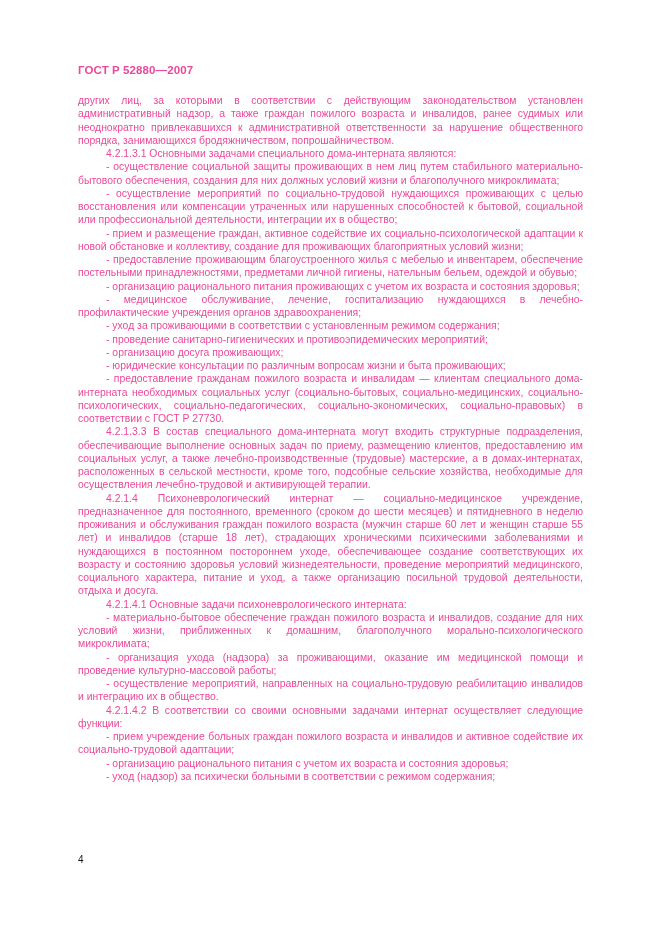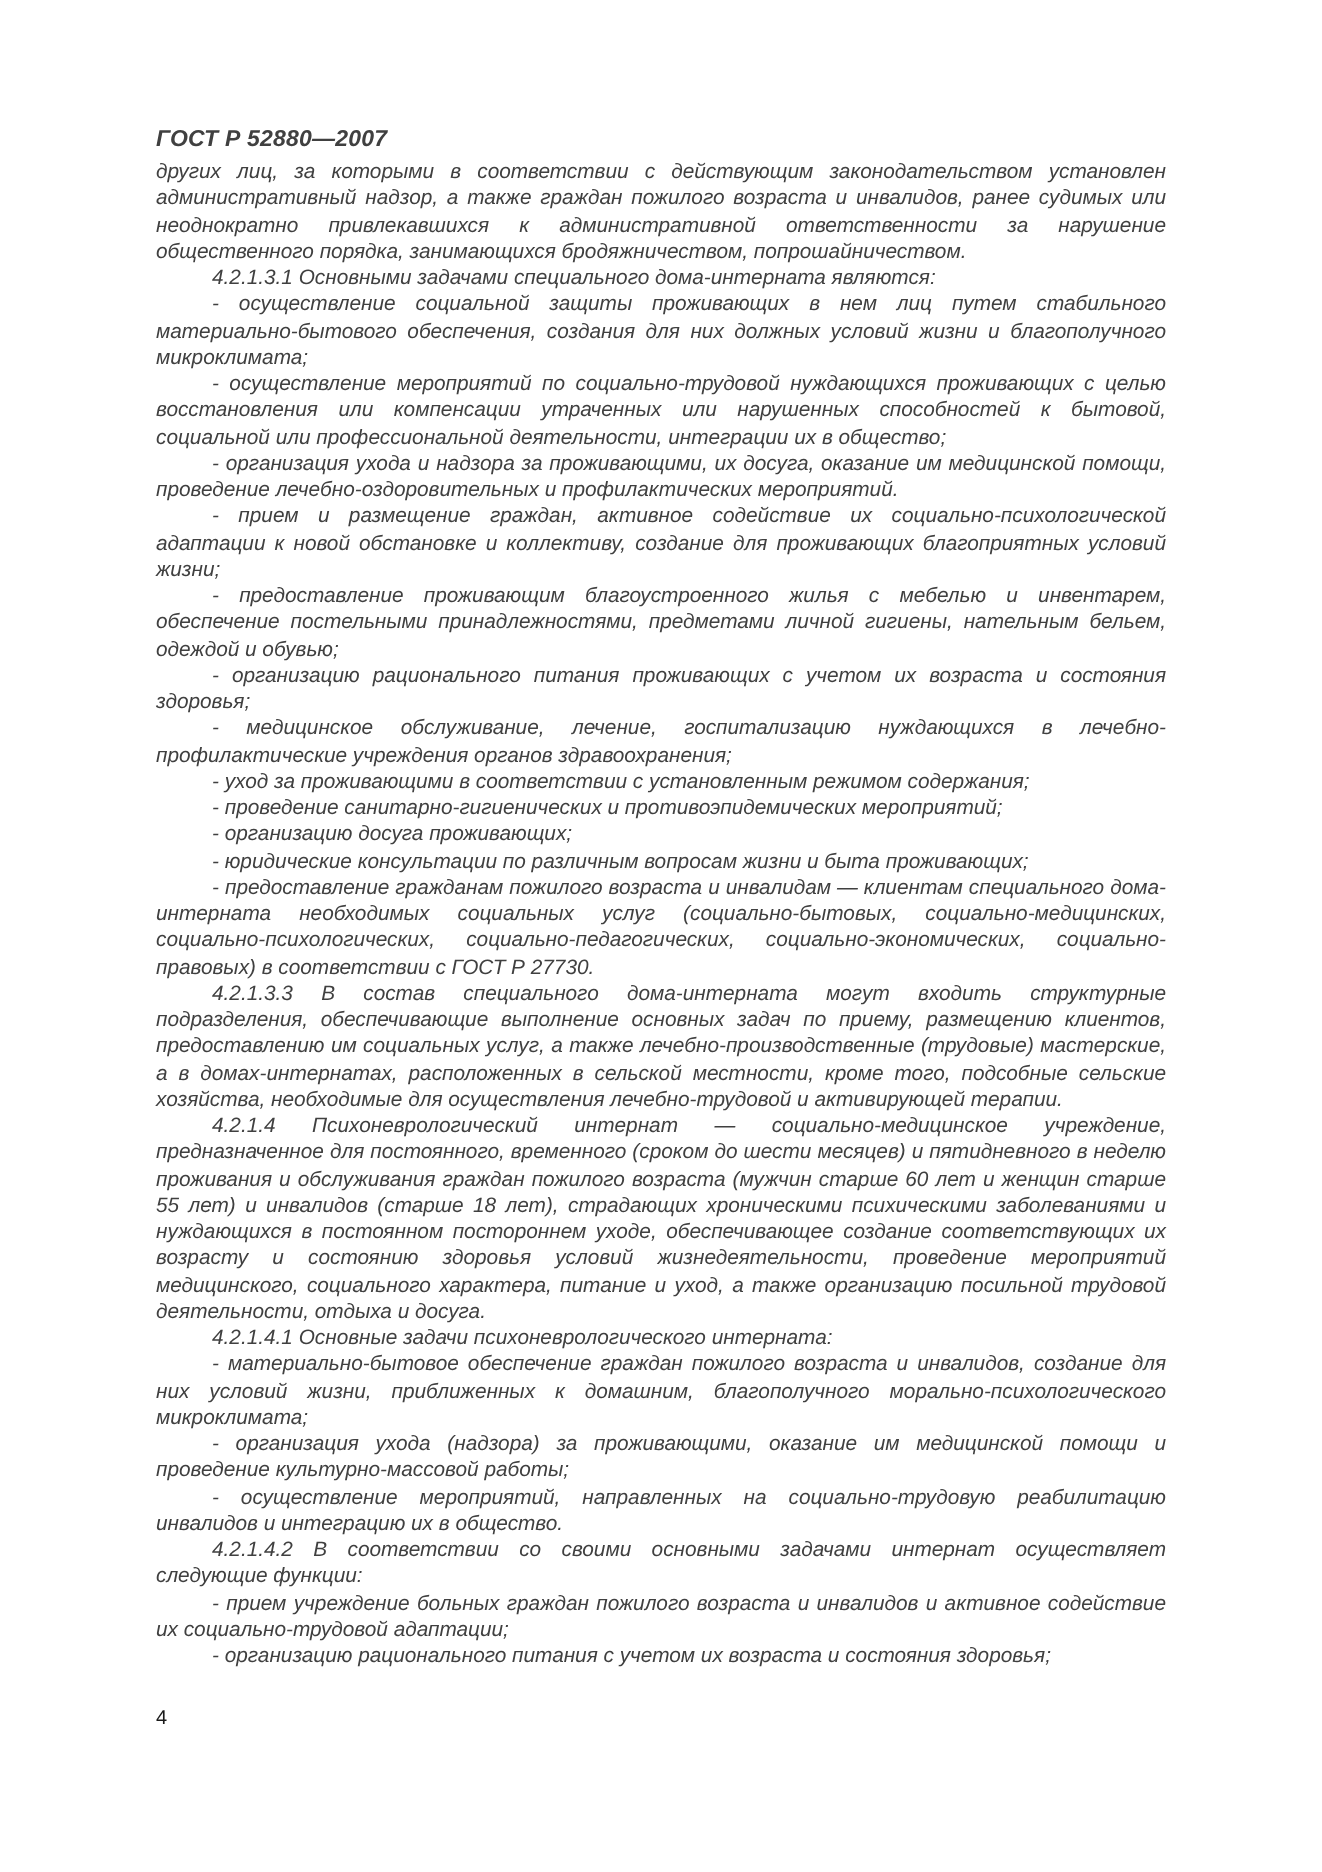--- a/index.html
+++ b/index.html
@@ -1,59 +1,58 @@
 <!DOCTYPE html>
 <html><head>
   <meta charset="utf-8">
   <style>
     html, body { margin: 0; padding: 0; background: #ffffff; }
     body { width: 661px; height: 936px; position: relative; overflow: hidden; }
     .page {
       position: absolute; left: 78px; top: 60px; width: 505px;
       font-family: "Liberation Sans", sans-serif;
-      color: #404040;
-      font-style: italic;
+      color: #ec4899;
     }
     .header {
       font-family: "Liberation Sans", sans-serif;
       font-weight: bold; font-size: 11.5px; letter-spacing: 0.1px;
       margin: 0; height: 20px; line-height: 20px;
     }
-    .body-text { font-size: 10.4px; line-height: 13.25px; }
+    .body-text { margin-top: 14px; font-size: 10.4px; line-height: 13.25px; }
     .p { margin: 0; text-align: justify; text-align-last: left; text-indent: 0; }
     .p.ind { text-indent: 28px; }
     .page-num {
       position: absolute; left: 78px; top: 854px;
       font-family: "Liberation Sans", sans-serif; font-size: 10px; color: #1a1a1a;
     }
   </style>
 </head>
 <body>
 
 <div class="page">
   <div class="header">ГОСТ Р 52880—2007</div>
   <div class="body-text" id="body-text">
       <p class="p">других лиц, за которыми в соответствии с действующим законодательством установлен административный надзор, а также граждан пожилого возраста и инвалидов, ранее судимых или неоднократно привлекавшихся к административной ответственности за нарушение общественного порядка, занимающихся бродяжничеством, попрошайничеством.</p>
       <p class="p ind">4.2.1.3.1  Основными задачами специального дома-интерната являются:</p>
       <p class="p ind">- осуществление социальной защиты проживающих в нем лиц путем стабильного материально-бытового обеспечения, создания для них должных условий жизни и благополучного микроклимата;</p>
       <p class="p ind">- осуществление мероприятий по социально-трудовой нуждающихся проживающих с целью восстановления или компенсации утраченных или нарушенных способностей к бытовой, социальной или профессиональной деятельности, интеграции их в общество;</p>
-      <p class="p ind">- организация ухода и надзора за проживающими, их досуга, оказание им медицинской помощи, проведение лечебно-оздоровительных и профилактических мероприятий.</p>
       <p class="p ind">- прием и размещение граждан, активное содействие их социально-психологической адаптации к новой обстановке и коллективу, создание для проживающих благоприятных условий жизни;</p>
       <p class="p ind">- предоставление проживающим благоустроенного жилья с мебелью и инвентарем, обеспечение постельными принадлежностями, предметами личной гигиены, нательным бельем, одеждой и обувью;</p>
       <p class="p ind">- организацию рационального питания проживающих с учетом их возраста и состояния здоровья;</p>
       <p class="p ind">- медицинское обслуживание, лечение, госпитализацию нуждающихся в лечебно-профилактические учреждения органов здравоохранения;</p>
       <p class="p ind">- уход за проживающими в соответствии с установленным режимом содержания;</p>
       <p class="p ind">- проведение санитарно-гигиенических и противоэпидемических мероприятий;</p>
       <p class="p ind">- организацию досуга проживающих;</p>
       <p class="p ind">- юридические консультации по различным вопросам жизни и быта проживающих;</p>
       <p class="p ind">- предоставление гражданам пожилого возраста и инвалидам — клиентам специального дома-интерната необходимых социальных услуг (социально-бытовых, социально-медицинских, социально-психологических, социально-педагогических, социально-экономических, социально-правовых) в соответствии с ГОСТ Р 27730.</p>
       <p class="p ind">4.2.1.3.3 В состав специального дома-интерната могут входить структурные подразделения, обеспечивающие выполнение основных задач по приему, размещению клиентов, предоставлению им социальных услуг, а также лечебно-производственные (трудовые) мастерские, а в домах-интернатах, расположенных в сельской местности, кроме того, подсобные сельские хозяйства, необходимые для осуществления лечебно-трудовой и активирующей терапии.</p>
       <p class="p ind">4.2.1.4  Психоневрологический интернат — социально-медицинское учреждение, предназначенное для постоянного, временного (сроком до шести месяцев) и пятидневного в неделю проживания и обслуживания граждан пожилого возраста (мужчин старше 60 лет и женщин старше 55 лет) и инвалидов (старше 18 лет), страдающих хроническими психическими заболеваниями и нуждающихся в постоянном постороннем уходе, обеспечивающее создание соответствующих их возрасту и состоянию здоровья условий жизнедеятельности, проведение мероприятий медицинского, социального характера, питание и уход, а также организацию посильной трудовой деятельности, отдыха и досуга.</p>
       <p class="p ind">4.2.1.4.1  Основные задачи психоневрологического интерната:</p>
       <p class="p ind">- материально-бытовое обеспечение граждан пожилого возраста и инвалидов, создание для них условий жизни, приближенных к домашним, благополучного морально-психологического микроклимата;</p>
       <p class="p ind">- организация ухода (надзора) за проживающими, оказание им медицинской помощи и проведение культурно-массовой работы;</p>
       <p class="p ind">- осуществление мероприятий, направленных на социально-трудовую реабилитацию инвалидов и интеграцию их в общество.</p>
       <p class="p ind">4.2.1.4.2  В соответствии со своими основными задачами интернат осуществляет следующие функции:</p>
       <p class="p ind">- прием учреждение больных граждан пожилого возраста и инвалидов и активное содействие их социально-трудовой адаптации;</p>
       <p class="p ind">- организацию рационального питания с учетом их возраста и состояния здоровья;</p>
+      <p class="p ind">- уход (надзор) за психически больными в соответствии с режимом содержания;</p>
     </div>
 </div>
 <div class="page-num">4</div>
 
 </body></html>

